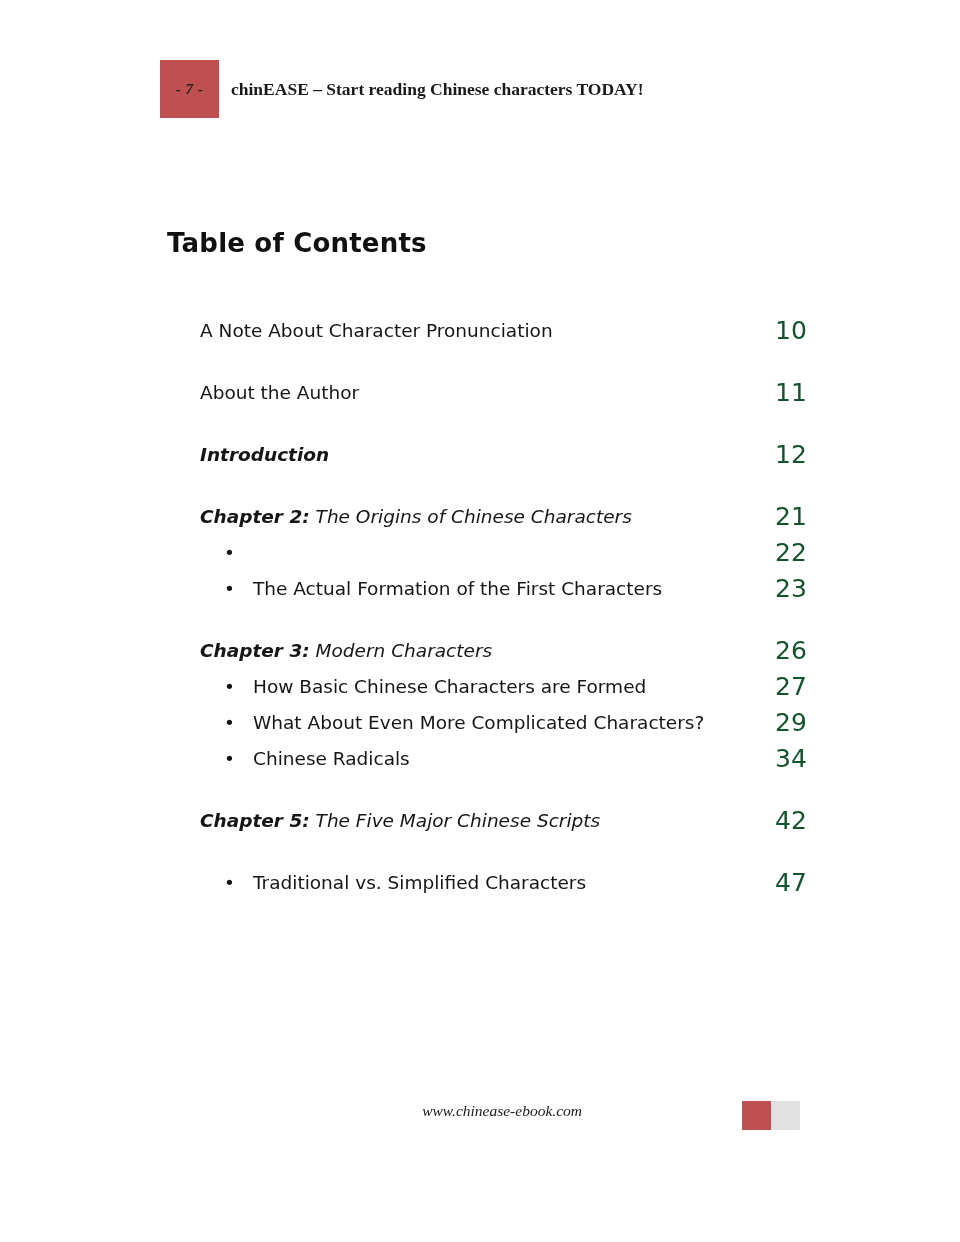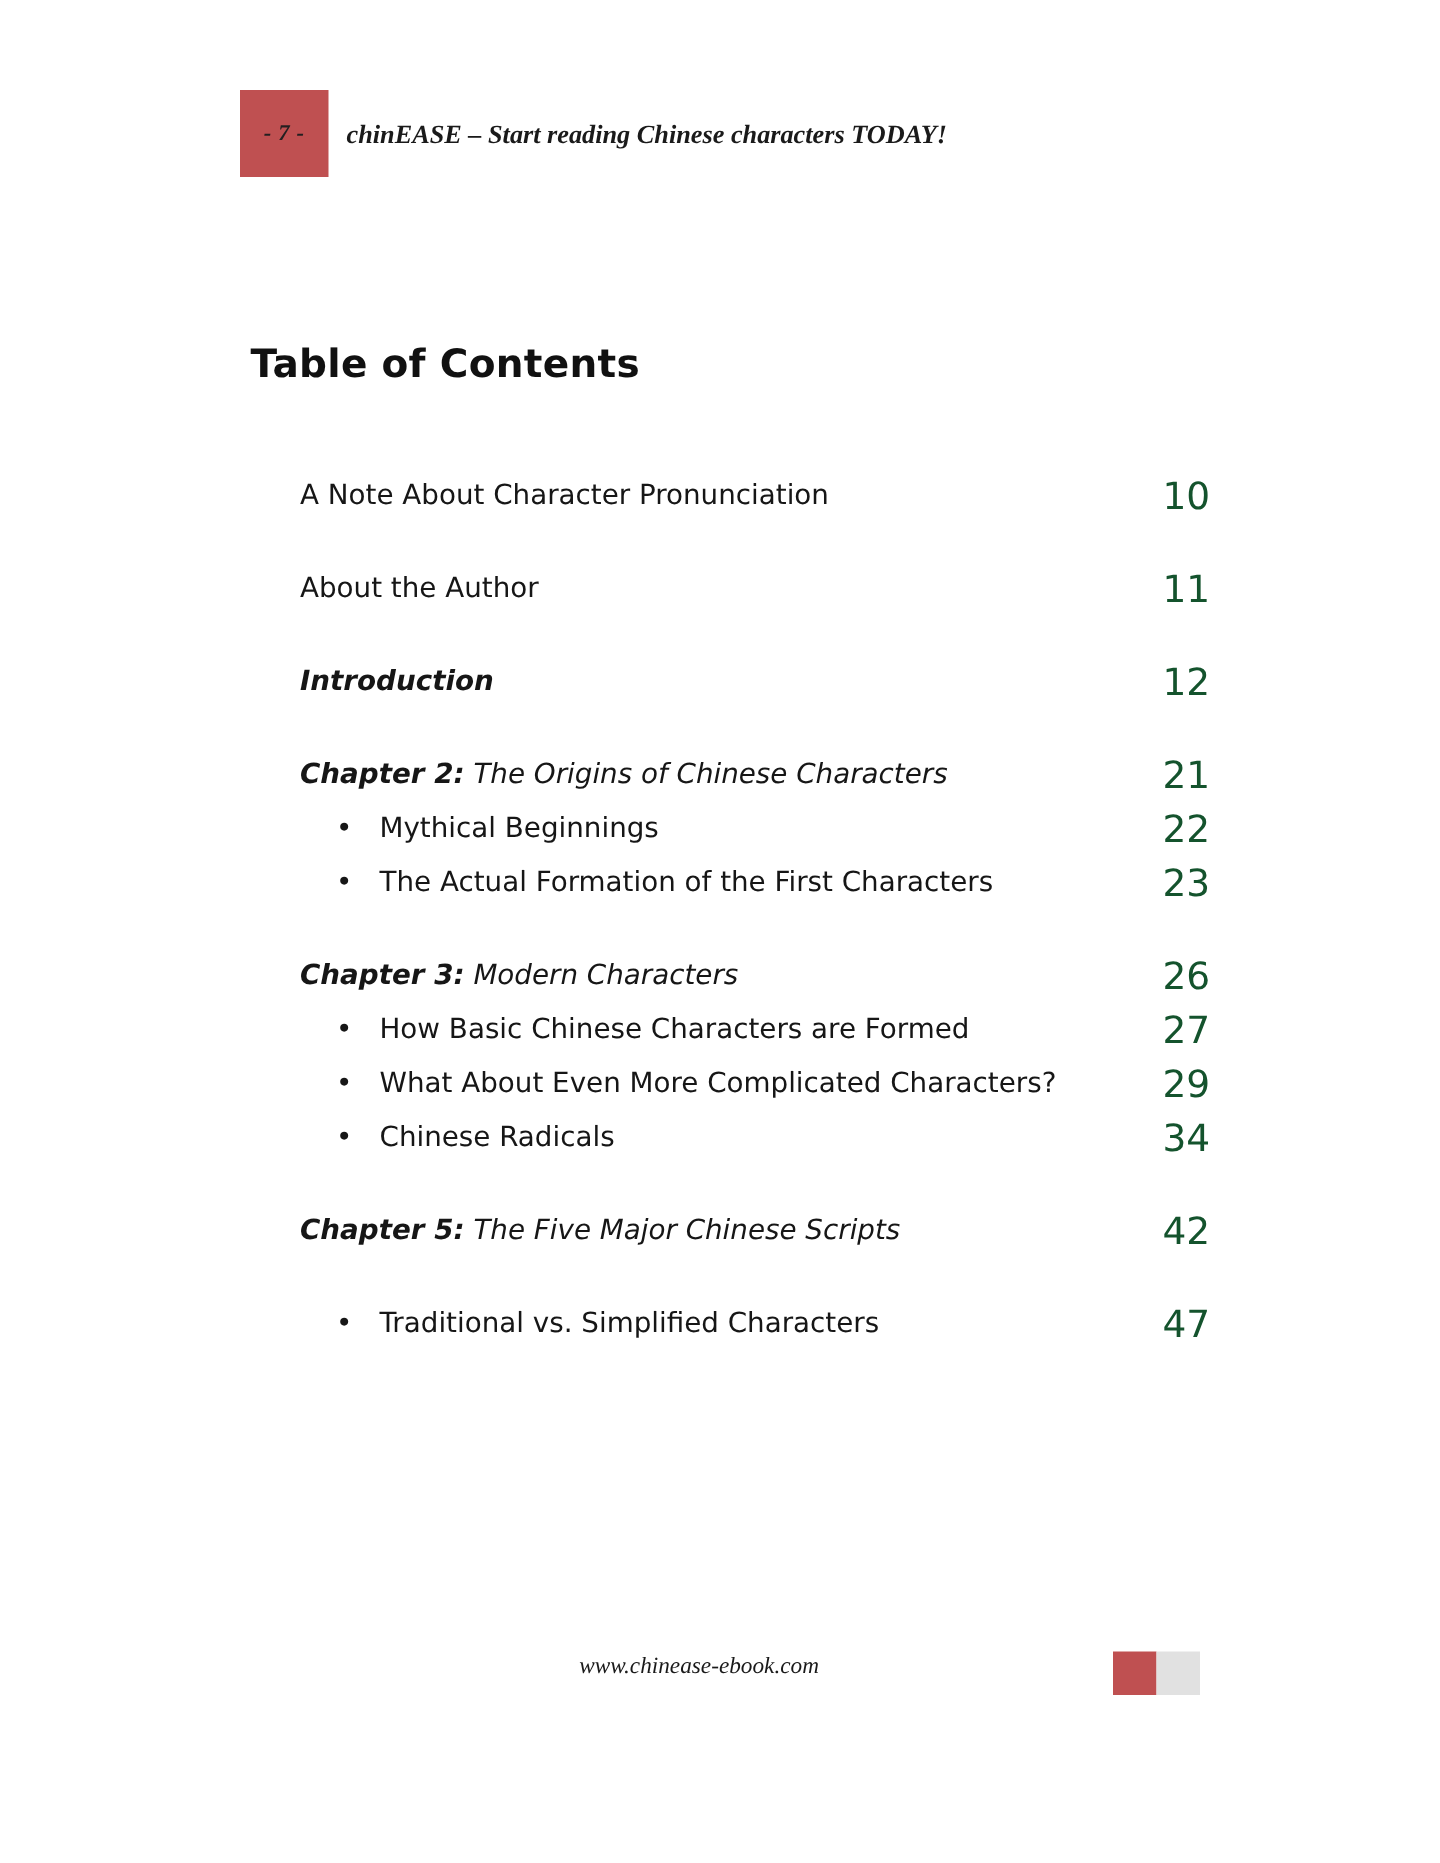--- a/index.html
+++ b/index.html
@@ -44,21 +44,20 @@
     letter-spacing: 0.5px;
   }
   .header-title {
     position: absolute;
     left: 231px;
     top: 0;
     height: 58px;
     display: flex;
     align-items: center;
     font-family: "Liberation Serif", serif;
-    font-style: italic;
     font-weight: bold;
     font-size: 17.5px;
     color: #1a1a1a;
     white-space: nowrap;
   }
 
   
   .toc-title {
     position: absolute;
     left: 167px;
@@ -127,20 +126,21 @@
     line-height: 26px;
   }
 
   
   .footer {
     position: absolute;
     left: 0;
     top: 1100px;
     width: 789px;
     height: 32px;
+    padding-left: 36px;
   }
   .footer-url {
     position: absolute;
     right: 243px;
     top: 2px;
     font-family: "Liberation Serif", serif;
     font-style: italic;
     font-size: 15.5px;
     color: #1a1a1a;
     white-space: nowrap;
@@ -184,21 +184,20 @@
       <div class="toc-row">
         <span class="entry-text italic-bold">Introduction</span>
         <span class="page-num">12</span>
       </div>
       <div class="toc-row sub">
         <span class="entry-text"><span class="chapter-label">Chapter 2:</span><span class="chapter-title"> The Origins of Chinese Characters</span></span>
         <span class="page-num">21</span>
       </div>
       <div class="toc-row sub">
         <span class="bullet">•</span>
-        <span class="entry-text indented">Mythical Beginnings</span>
         <span class="page-num">22</span>
       </div>
       <div class="toc-row">
         <span class="bullet">•</span>
         <span class="entry-text indented">The Actual Formation of the First Characters</span>
         <span class="page-num">23</span>
       </div>
       <div class="toc-row sub">
         <span class="entry-text"><span class="chapter-label">Chapter 3:</span><span class="chapter-title"> Modern Characters</span></span>
         <span class="page-num">26</span>

